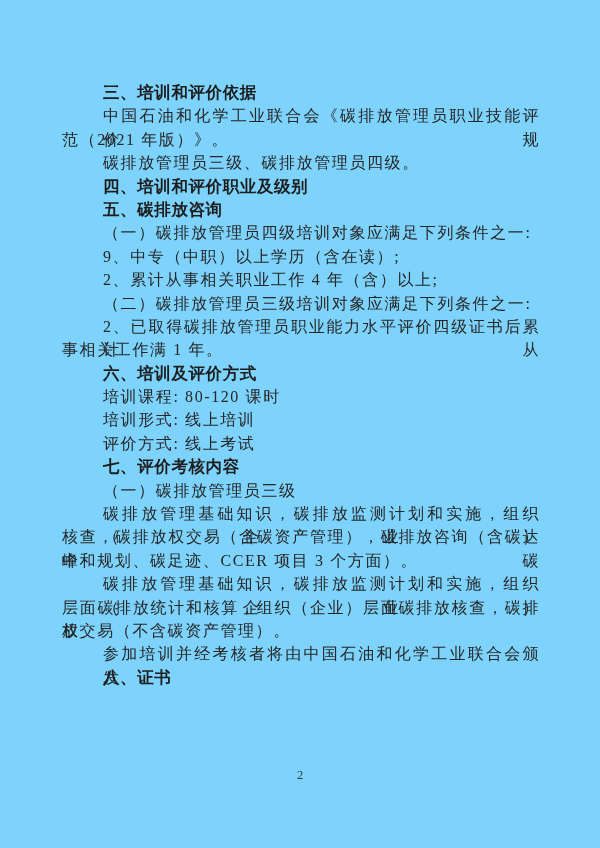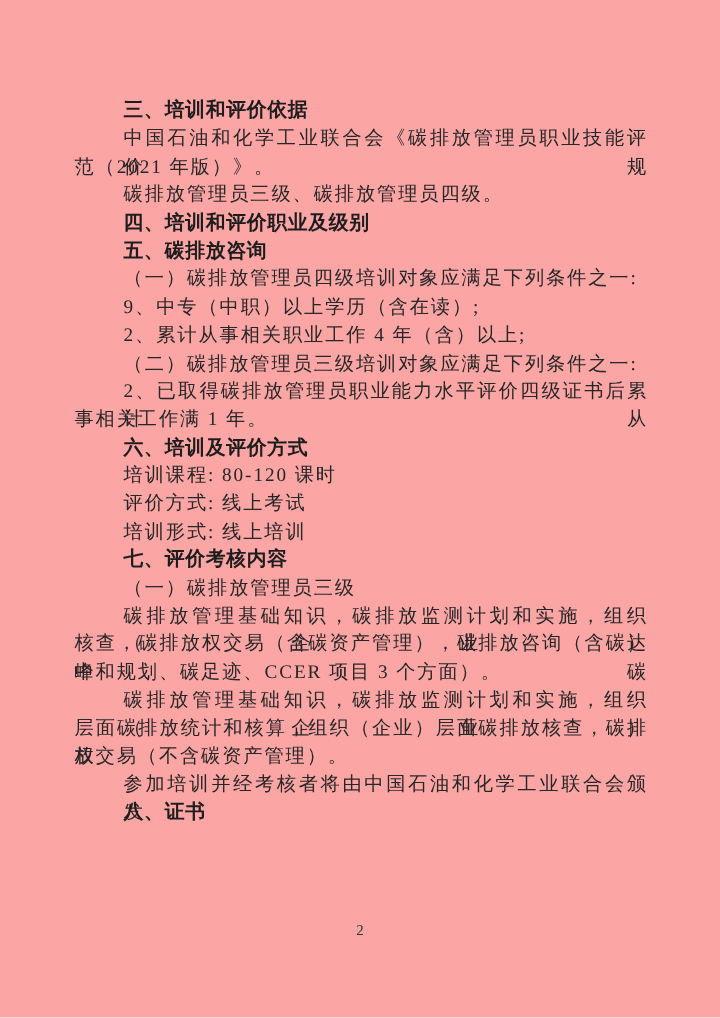--- a/index.html
+++ b/index.html
@@ -4,21 +4,21 @@
 <style>
   html, body {
     margin: 0;
     padding: 0;
     background: #ffffff;
   }
   .page {
     position: relative;
     width: 600px;
     height: 848px;
-    background: #fca5a5;
+    background: #7dd3fc;
     overflow: hidden;
     font-family: "Liberation Serif", "DejaVu Serif", serif;
     color: #262626;
   }
   .content {
     position: absolute;
     left: 62px;
     top: 81px;
     width: 478px;
   }
@@ -72,22 +72,22 @@
       <div class="line heading indent">四、培训和评价职业及级别</div>
       <div class="line heading indent">五、碳排放咨询</div>
       <div class="line indent">（一）碳排放管理员四级培训对象应满足下列条件之一:</div>
       <div class="line indent">9、中专（中职）以上学历（含在读）;</div>
       <div class="line indent">2、累计从事相关职业工作 4 年（含）以上;</div>
       <div class="line indent">（二）碳排放管理员三级培训对象应满足下列条件之一:</div>
       <div class="line indent justify">2、已取得碳排放管理员职业能力水平评价四级证书后累计从</div>
       <div class="line">事相关工作满 1 年。</div>
       <div class="line heading indent">六、培训及评价方式</div>
       <div class="line indent">培训课程: 80-120 课时</div>
+      <div class="line indent">培训形式: 线上培训</div>
       <div class="line indent">评价方式: 线上考试</div>
-      <div class="line indent">培训形式: 线上培训</div>
       <div class="line heading indent">七、评价考核内容</div>
       <div class="line indent">（一）碳排放管理员三级</div>
       <div class="line indent justify">碳排放管理基础知识，碳排放监测计划和实施，组织（企业）</div>
       <div class="line justify">核查，碳排放权交易（含碳资产管理），碳排放咨询（含碳达峰碳</div>
       <div class="line">中和规划、碳足迹、CCER 项目 3 个方面）。</div>
       <div class="line indent justify">碳排放管理基础知识，碳排放监测计划和实施，组织（企业）</div>
       <div class="line justify">层面碳排放统计和核算，组织（企业）层面碳排放核查，碳排放</div>
       <div class="line">权交易（不含碳资产管理）。</div>
       <div class="line indent justify">参加培训并经考核者将由中国石油和化学工业联合会颁发</div>
       <div class="line heading indent">八、证书</div>

